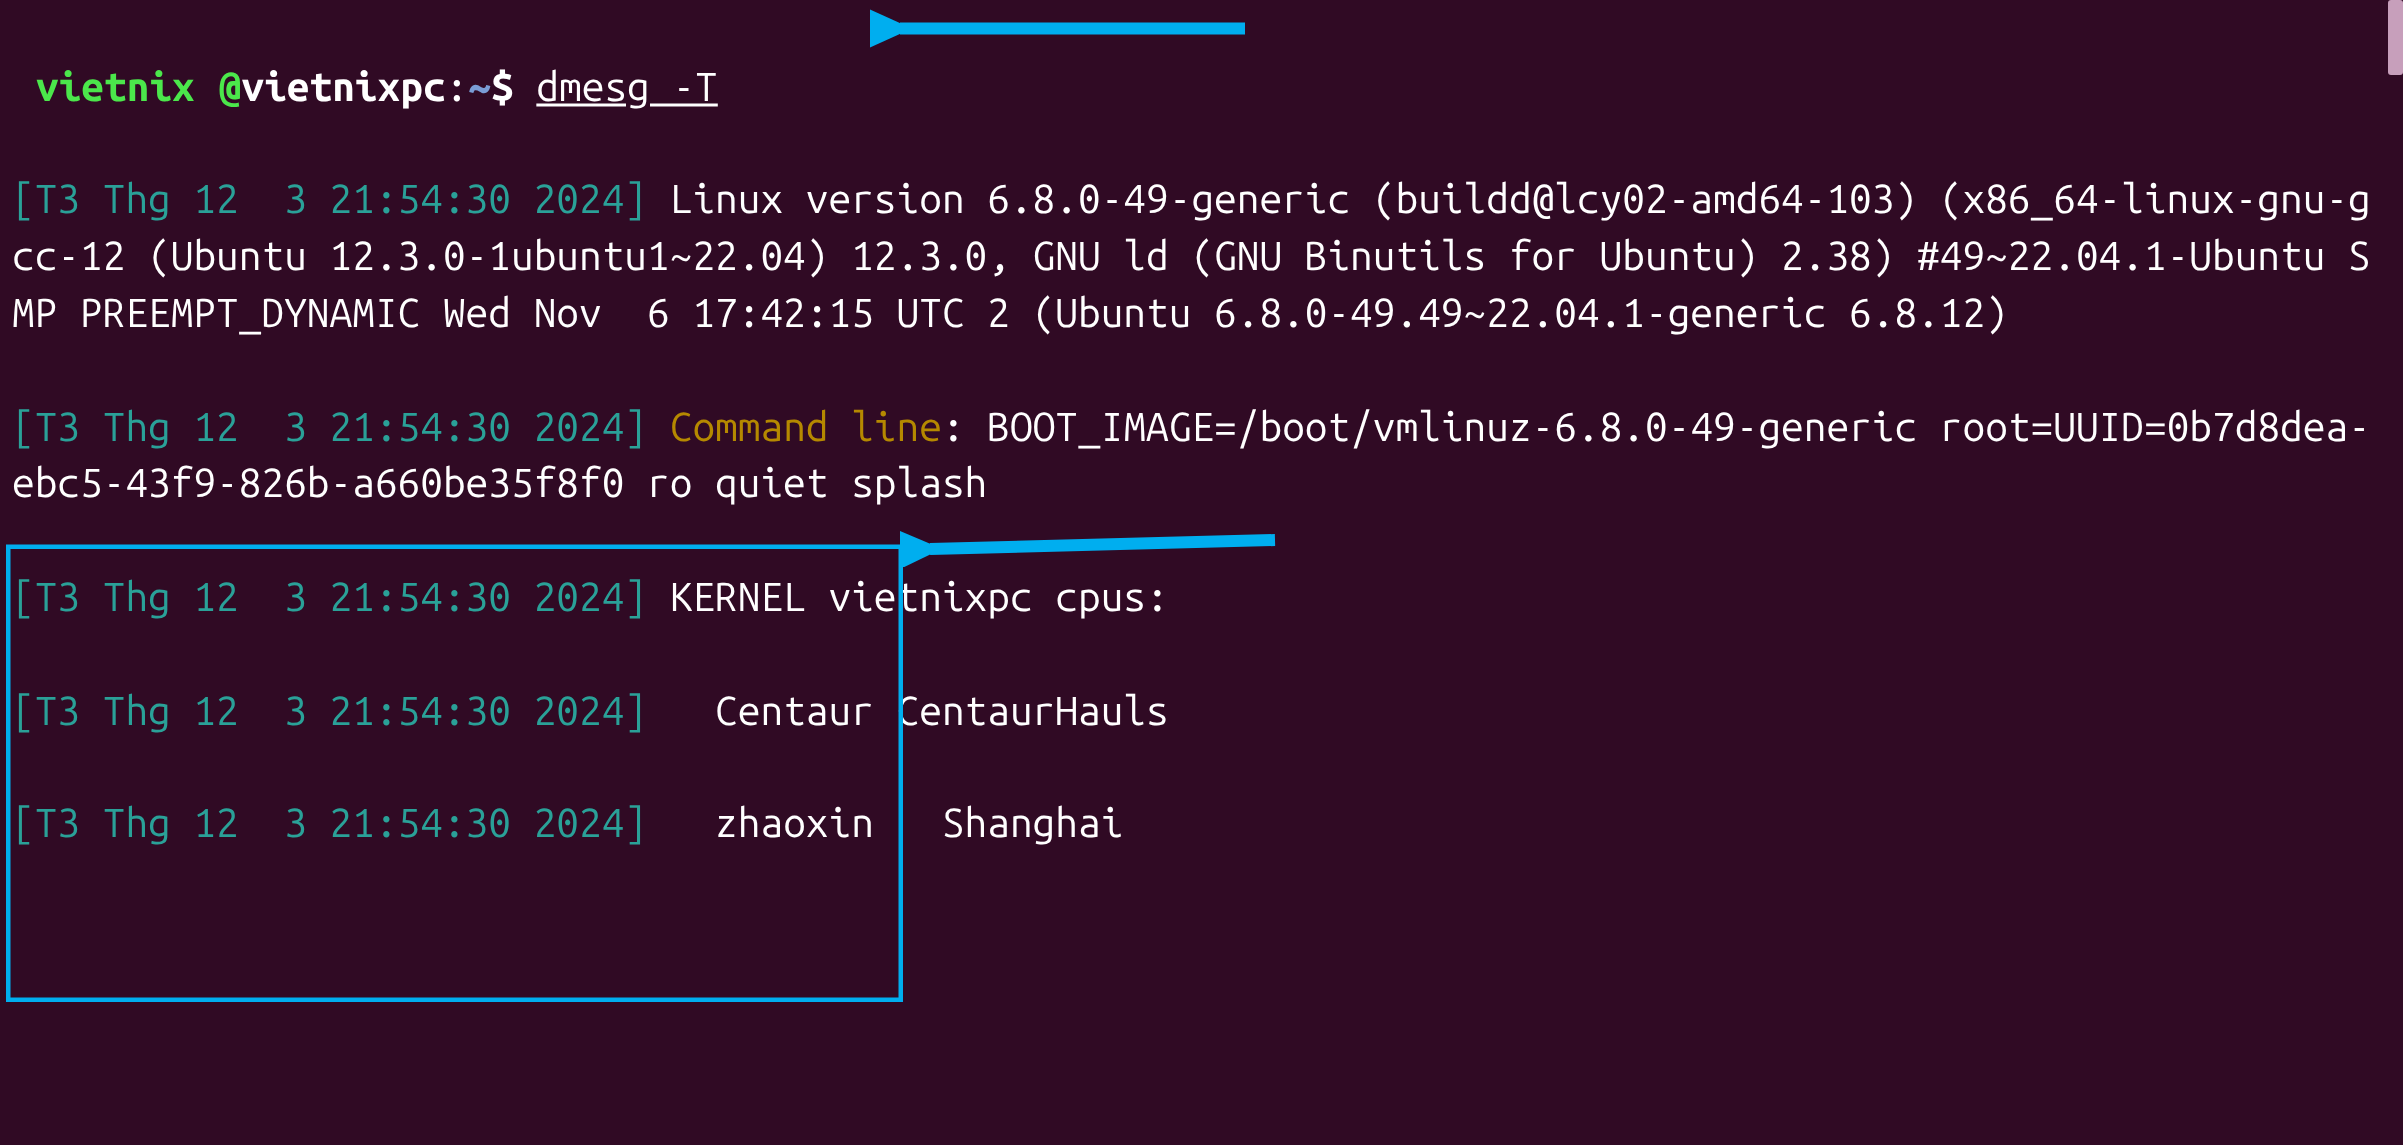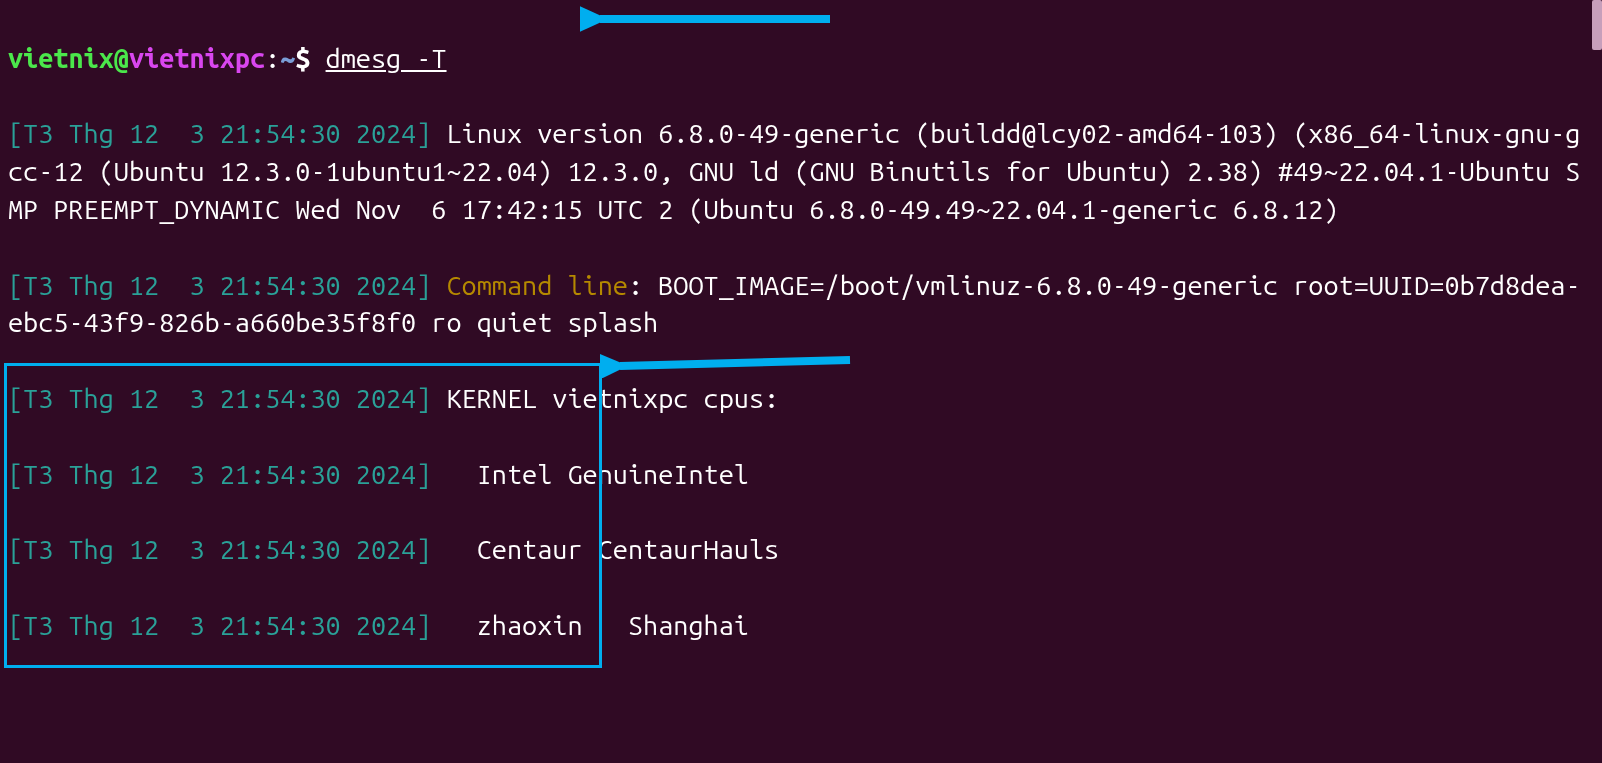--- a/index.html
+++ b/index.html
@@ -12,22 +12,22 @@
     width: 1602px;
     height: 763px;
     overflow: hidden;
     position: relative;
     padding: 2px 8px;
   }
   .terminal {
     white-space: pre-wrap;
     word-break: break-all;
   }
-  .user { color: #4be74b; font-weight: bold; }
-  .host { color: #d946ef; font-weight: bold; }
+  .user { color: #4be74b; font-weight: bold; margin-left: 16px; }
+  .host { color: #ffffff; font-weight: bold; }
   .path { color: #7a9dd6; font-weight: bold; }
   .dollar { color: #ffffff; font-weight: bold; }
   .cmd { color: #ffffff; text-decoration: underline; text-decoration-color: #ffffff; text-align: right; }
   .ts { color: #2aa198; text-align: right; }
   .label { color: #b58900; }
   .white { color: #ffffff; }
   .arrow-svg {
     position: absolute;
     pointer-events: none;
   }
@@ -47,21 +47,20 @@
   }
 </style>
 </head>
 <body>
 
 <div class="terminal">
 <div><span class="user">vietnix</span><span class="user">@</span><span class="host">vietnixpc</span><span class="white">:</span><span class="path">~</span><span class="dollar">$ </span><span class="cmd">dmesg -T</span></div>
 <div><span class="ts">[T3 Thg 12  3 21:54:30 2024]</span><span class="white"> Linux version 6.8.0-49-generic (buildd@lcy02-amd64-103) (x86_64-linux-gnu-gcc-12 (Ubuntu 12.3.0-1ubuntu1~22.04) 12.3.0, GNU ld (GNU Binutils for Ubuntu) 2.38) #49~22.04.1-Ubuntu SMP PREEMPT_DYNAMIC Wed Nov  6 17:42:15 UTC 2 (Ubuntu 6.8.0-49.49~22.04.1-generic 6.8.12)</span></div>
 <div><span class="ts">[T3 Thg 12  3 21:54:30 2024]</span> <span class="label">Command line</span><span class="white">: </span><span class="white">BOOT_IMAGE=/boot/vmlinuz-6.8.0-49-generic root=UUID=0b7d8dea-ebc5-43f9-826b-a660be35f8f0 ro quiet splash</span></div>
 <div><span class="ts">[T3 Thg 12  3 21:54:30 2024]</span><span class="white"> KERNEL vietnixpc cpus:</span></div>
-<div><span class="ts">[T3 Thg 12  3 21:54:30 2024]</span><span class="white">   Intel GenuineIntel</span></div>
 <div><span class="ts">[T3 Thg 12  3 21:54:30 2024]</span><span class="white">   Centaur CentaurHauls</span></div>
 <div><span class="ts">[T3 Thg 12  3 21:54:30 2024]</span><span class="white">   zhaoxin   Shanghai</span></div>
 
 
 </div>
 
 <svg class="arrow-svg" style="left:580px; top:4px; width:260px; height:30px;">
   <defs>
     <marker id="ah1" markerWidth="12" markerHeight="12" refX="2" refY="6" orient="auto">
       <path d="M12,1 L1,6 L12,11 Z" fill="#00aeef"></path>

